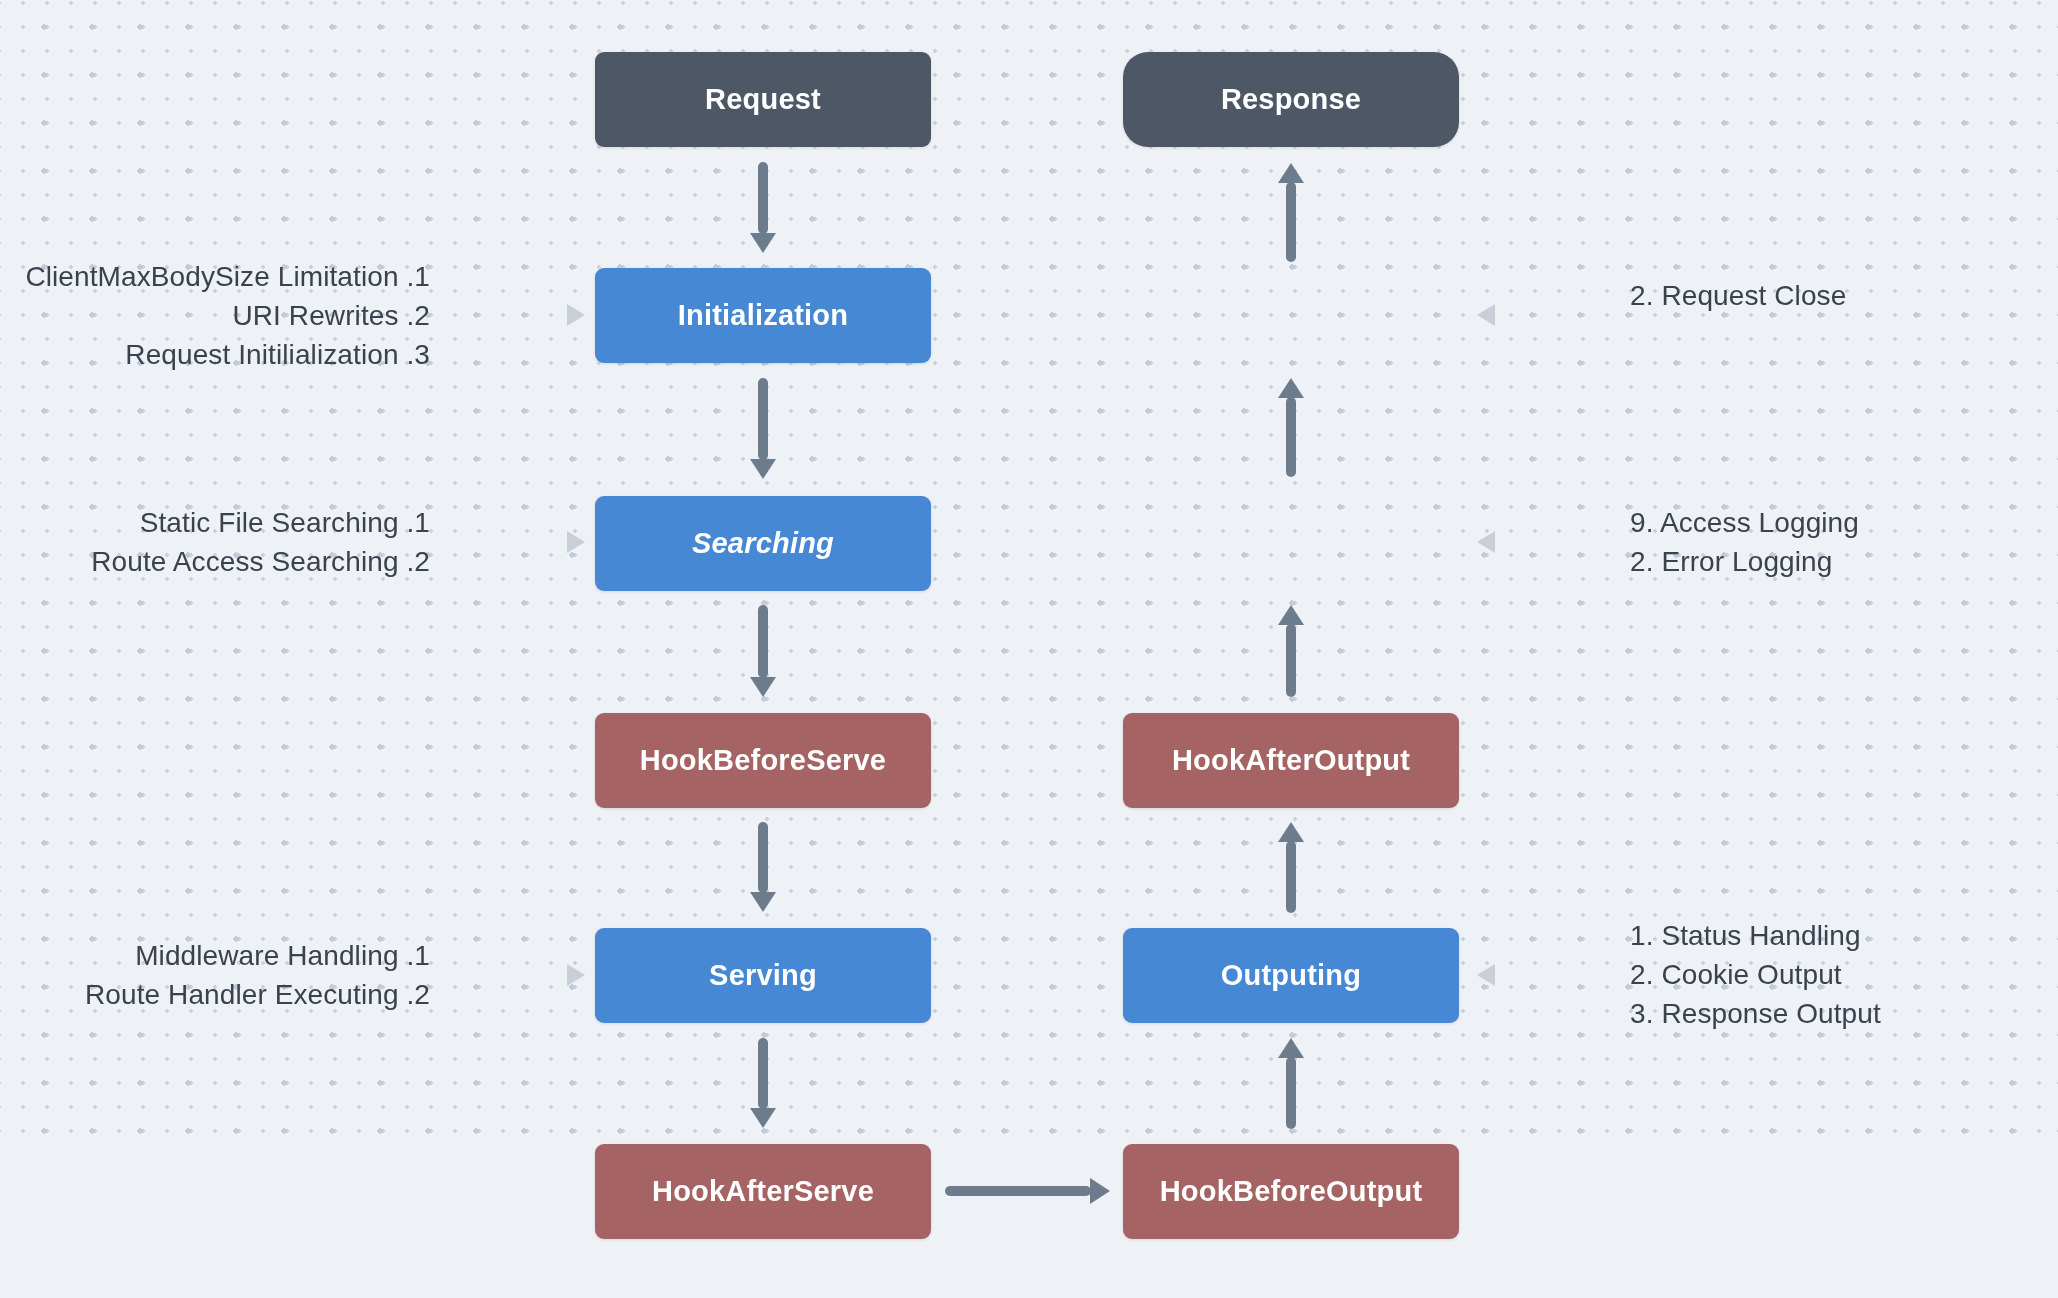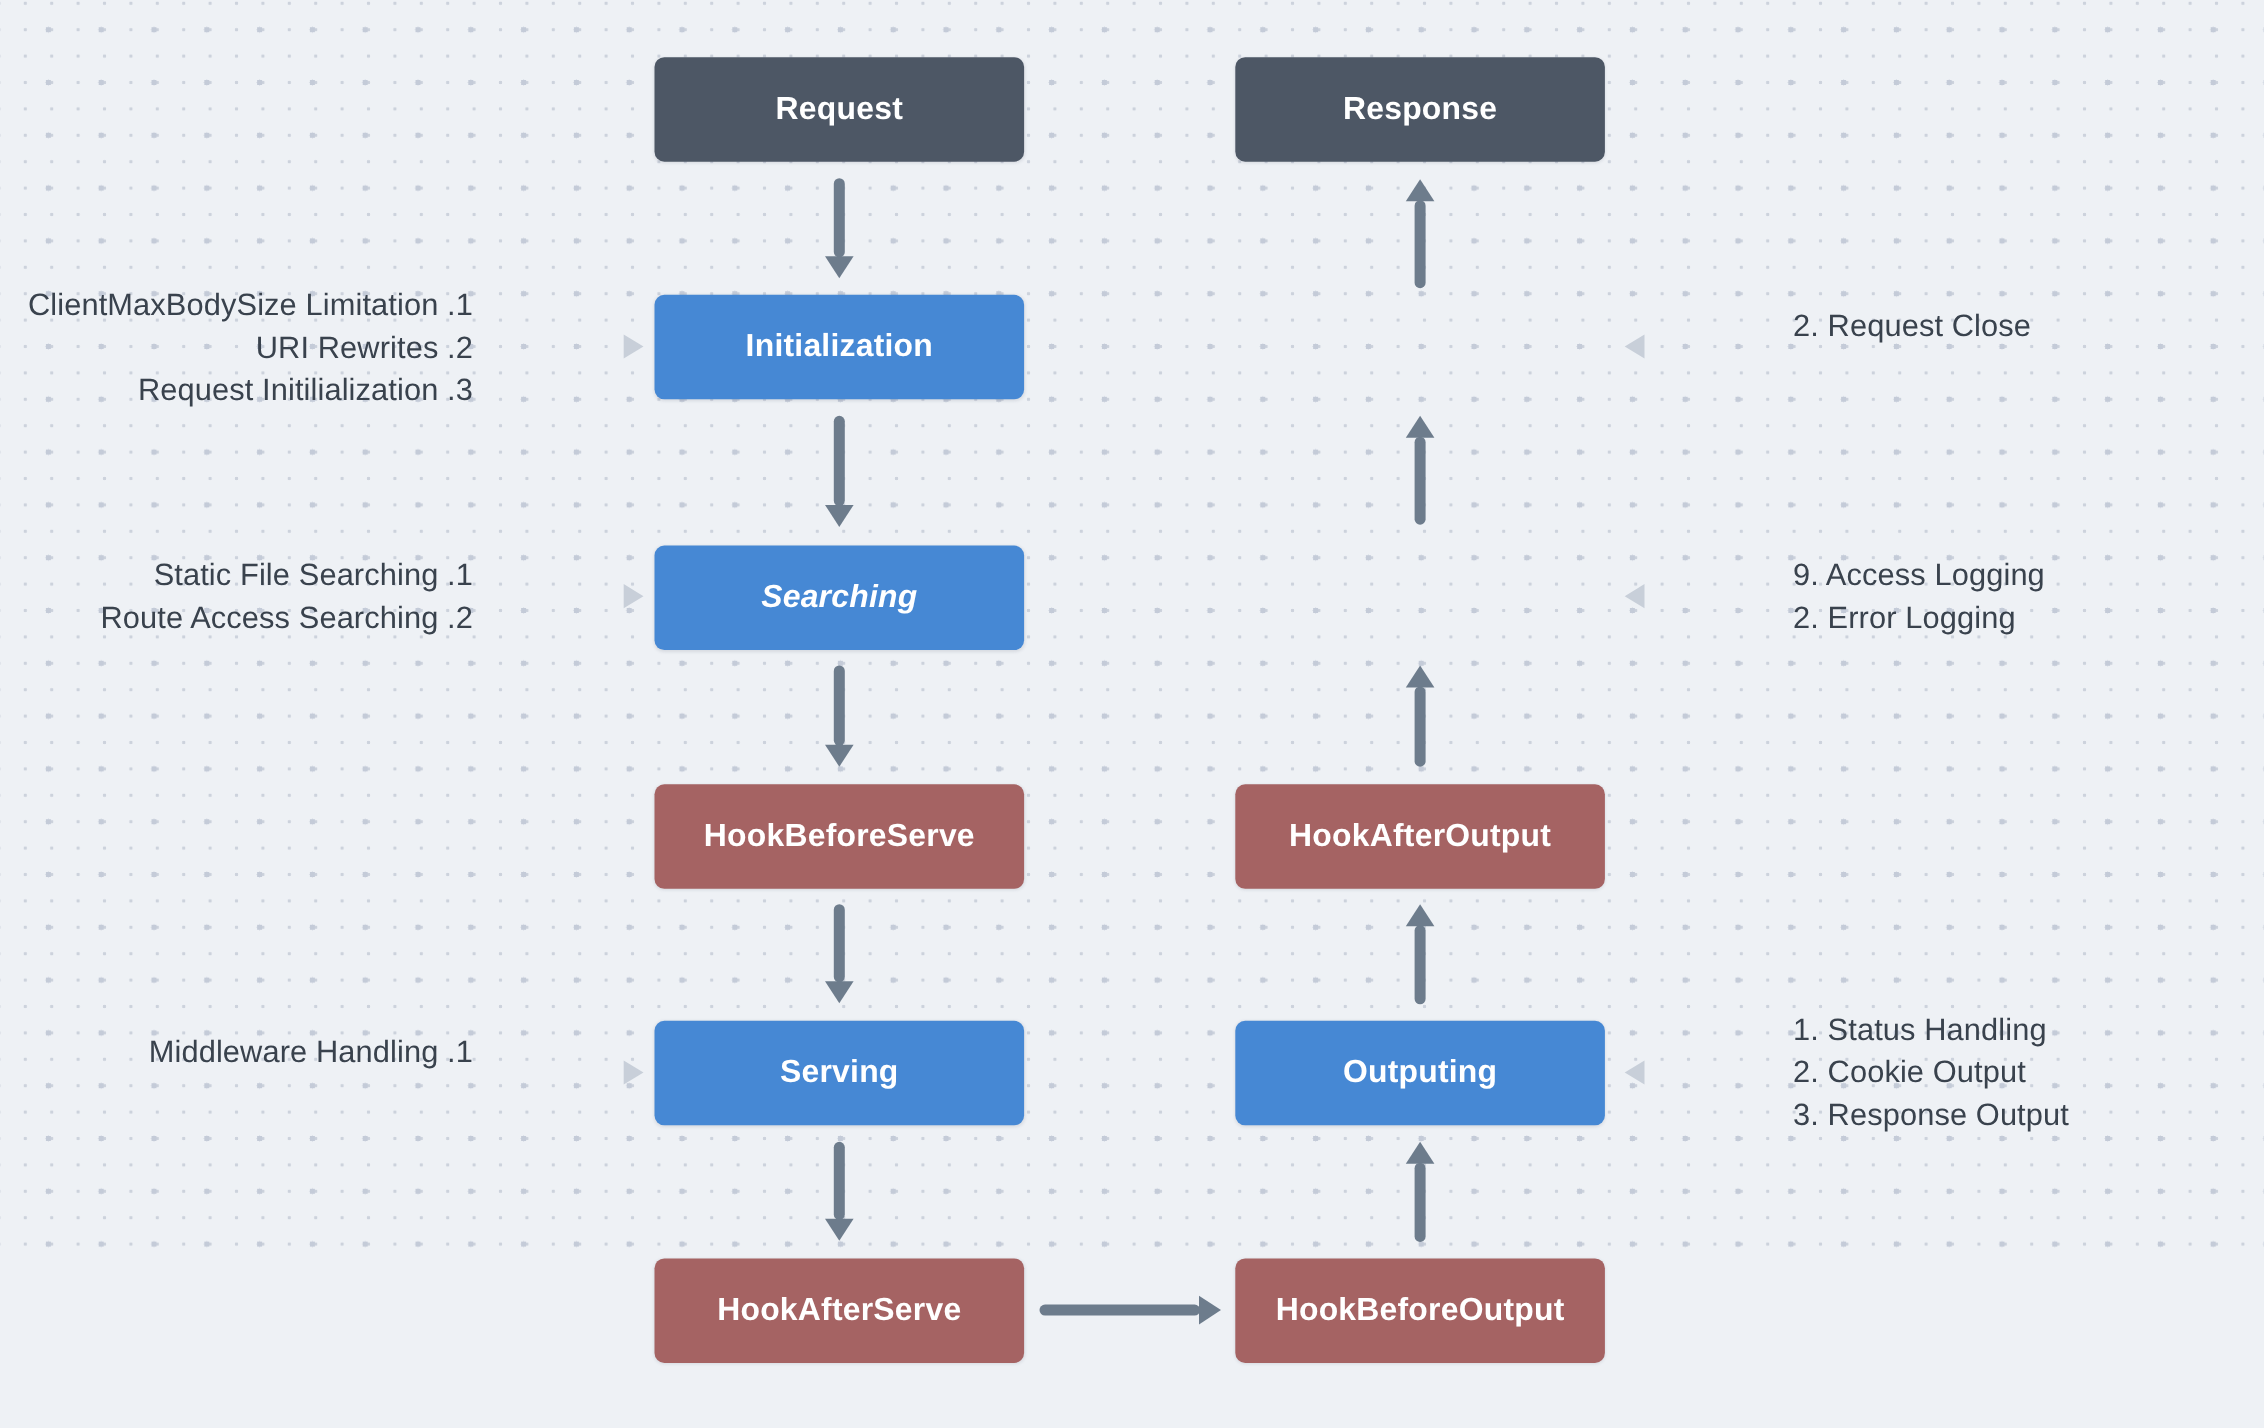--- a/index.html
+++ b/index.html
@@ -71,21 +71,21 @@
   <div class="node maroon" style="left:595px;top:713px;">
       <span>HookBeforeServe</span>
     </div>
   <div class="node blue" style="left:595px;top:928px;">
       <span>Serving</span>
     </div>
   <div class="node maroon" style="left:595px;top:1144px;">
       <span>HookAfterServe</span>
     </div>
 
-  <div class="node dark" style="left:1123px;top:52px;">
+  <div class="node dark" style="left:1123px;top:52px;border-radius:25px;">
       <span>Response</span>
     </div>
   <div class="node maroon" style="left:1123px;top:713px;">
       <span>HookAfterOutput</span>
     </div>
   <div class="node blue" style="left:1123px;top:928px;">
       <span>Outputing</span>
     </div>
   <div class="node maroon" style="left:1123px;top:1144px;">
       <span>HookBeforeOutput</span>
@@ -167,20 +167,21 @@
     <div>ClientMaxBodySize Limitation .1</div>
     <div>URI Rewrites .2</div>
     <div>Request Initilialization .3</div>
   </div>
   <div class="note-block align-right" style="right:1628px;top:503px;text-align:right;">
     <div>Static File Searching .1</div>
     <div>Route Access Searching .2</div>
   </div>
   <div class="note-block align-right" style="right:1628px;top:936px;">
     <div>Middleware Handling .1</div>
+    <div>Route Handler Executing .2</div>
   </div>
 
   <div class="note-block align-left" style="left:1630px;top:276px;">
     <div>2. Request Close</div>
   </div>
   <div class="note-block align-left" style="left:1630px;top:503px;">
     <div>9. Access Logging</div>
     <div>2. Error Logging</div>
   </div>
   <div class="note-block align-left" style="left:1630px;top:916px;">

